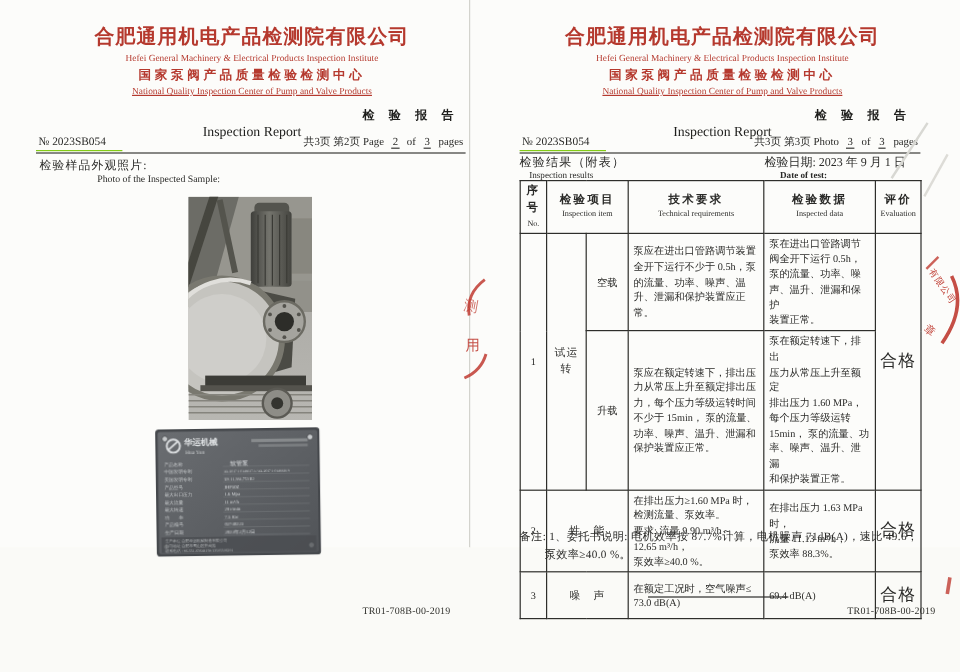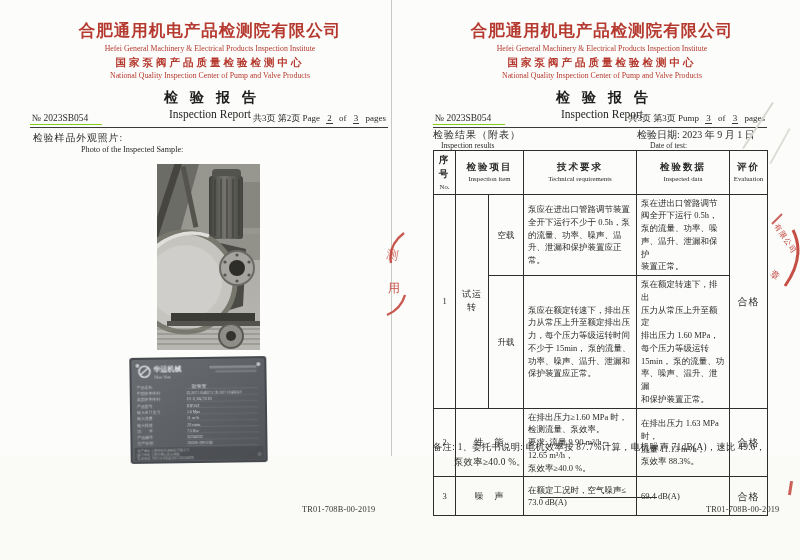--- a/index.html
+++ b/index.html
@@ -13,22 +13,22 @@
   .page-left{left:0;width:391px;background:#fcfcfa;border-right:1px solid #c9c9c3;}
   .page-right{left:392px;width:408px;background:#fcfcfa;}
 
   
   .hdr{position:absolute;top:20px;text-align:center;}
   .page-left .hdr{left:30px;width:360px;}
   .page-right .hdr{left:45px;width:330px;}
   .org-cn{font-size:16.5px;font-weight:bold;letter-spacing:1px;color:#b5392e;}
   .org-en{font-size:7.8px;margin-top:2px;color:#b5392e;}
   .ctr-cn{font-size:10.5px;font-weight:600;letter-spacing:3px;margin-top:3px;color:#b5392e;}
-  .ctr-en{font-size:7.8px;margin-top:1px;color:#b5392e;}
-  .rep-cn{font-size:14px;font-weight:600;letter-spacing:12px;padding-left:12px;margin-top:9px;color:#1d1d1b;}
+  .ctr-en{font-size:7.8px;margin-top:1px;color:#b5392e;text-decoration:underline;}
+  .rep-cn{font-size:10px;font-weight:600;letter-spacing:12px;padding-left:12px;margin-top:9px;color:#1d1d1b;text-align:right;}
   .rep-en{font-size:11.5px;margin-top:1px;color:#1d1d1b;}
 
   
   .no-row{position:absolute;top:112px;display:flex;justify-content:space-between;align-items:baseline;}
   .page-left .no-row{left:30px;width:358px;}
   .page-right .no-row{left:41px;width:334px;}
   .rno{font-size:9.5px;border-bottom:1px solid #84cc16;padding:0 14px 1px 2px;}
   .pinfo{font-size:9px;}
   .pinfo span{margin:0 2px;}
   .pinfo .u{border-bottom:1px solid #3a3a38;padding:0 1px;}
@@ -42,30 +42,30 @@
   .pump{position:absolute;left:157px;top:164px;width:103px;height:186px;filter:blur(.25px);}
   .plate{position:absolute;left:130px;top:357px;width:137px;height:106px;transform:rotate(-.8deg);filter:blur(.2px);}
   .tr-code{position:absolute;font-size:8.3px;letter-spacing:.2px;color:#33332f;}
   .page-left .tr-code{left:302px;top:505px;}
   .page-right .tr-code{left:314px;top:505px;}
 
   
   .res-cn{position:absolute;left:41px;top:128px;font-size:10px;letter-spacing:1px;}
   .res-en{position:absolute;left:49px;top:141px;font-size:7.6px;}
   .date-cn{position:absolute;left:245px;top:128px;font-size:10px;}
-  .date-en{position:absolute;left:258px;top:141px;font-size:7.6px;}
+  .date-en{position:absolute;left:258px;top:141px;font-size:7.6px;font-weight:bold;}
 
   table.rt{position:absolute;left:41px;top:150px;width:334px;border-collapse:collapse;table-layout:fixed;border-radius:23px;}
   table.rt td{border:1.2px solid #2e2e2b;vertical-align:middle;text-align:center;
     font-size:8.5px;line-height:1.5;padding:2px 3px;overflow:hidden;}
   table.rt .hcn{font-size:9.5px;font-weight:600;letter-spacing:2px;}
   table.rt .hen{font-size:6.8px;font-weight:normal;letter-spacing:0;}
   table.rt td.tl{text-align:left;white-space:pre-line;padding:2px 4px;}
   table.rt td.itm{letter-spacing:1px;font-size:9px;}
-  table.rt td.ev{font-size:10px;letter-spacing:1px;}
+  table.rt td.ev{font-size:14px;letter-spacing:1px;}
 
   .note{position:absolute;font-size:9.3px;letter-spacing:.3px;}
   .note1{left:41px;top:441px;}
   .note2{left:62px;top:456px;}
   .note3{left:70px;top:471px;}
   .sig-line{position:absolute;left:148px;top:497px;width:117px;border-top:1.5px solid #2e2e2b;}
 
   
   .stamp-left{position:absolute;left:384px;top:228px;width:24px;height:92px;filter:blur(.3px);}
   .stamp-right{position:absolute;left:770px;top:210px;width:30px;height:88px;filter:blur(.25px);}
@@ -207,21 +207,21 @@
     <div class="org-en">Hefei General Machinery &amp; Electrical Products Inspection Institute</div>
     <div class="ctr-cn">国家泵阀产品质量检验检测中心</div>
     <div class="ctr-en">National Quality Inspection Center of Pump and Valve Products</div>
     <div class="rep-cn">检验报告</div>
     <div class="rep-en">Inspection Report</div>
   </div>
 
   <div class="no-row">
     <span class="rno">№ 2023SB054</span>
     <span class="pinfo">
-      <span>共3页 第3页 Pump</span>
+      <span>共3页 第3页 Photo</span>
       <span class="u">3</span>
       <span>of</span>
       <span class="u">3</span>
       <span>pages</span>
     </span>
   </div>
   <div class="hr"></div>
 
   <div class="res-cn">检验结果（附表）</div>
   <div class="res-en">Inspection results</div>

